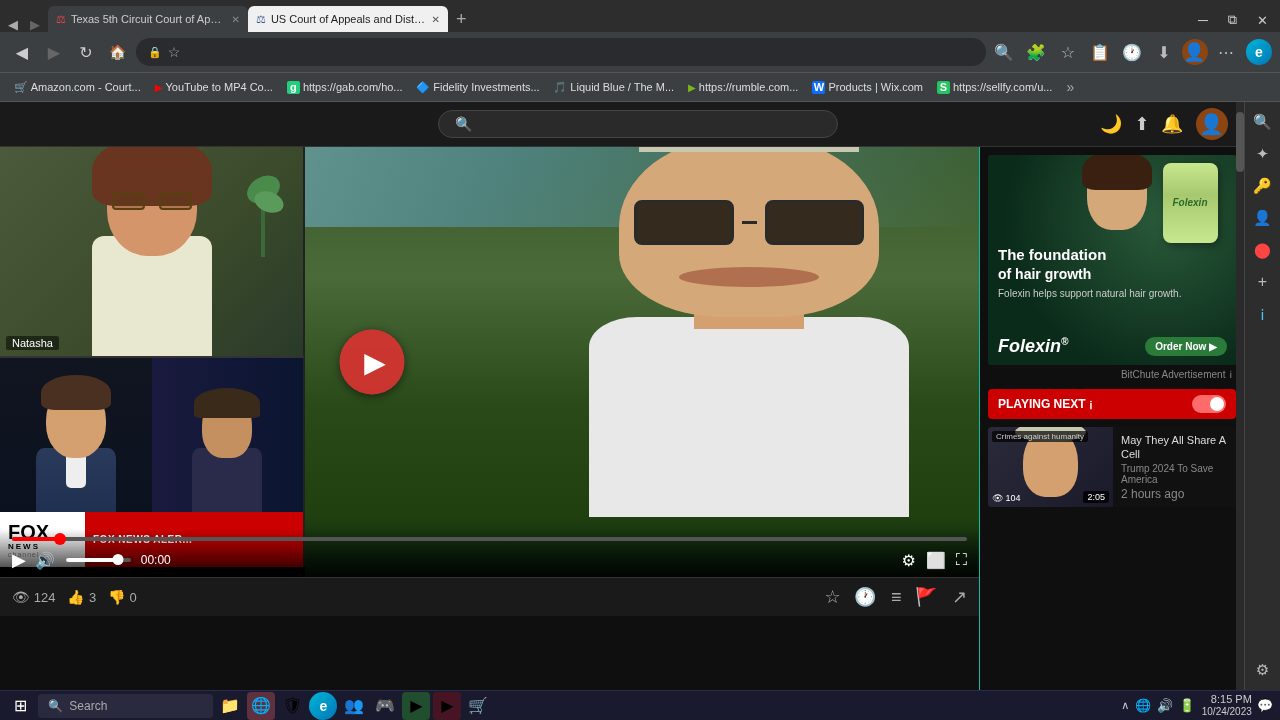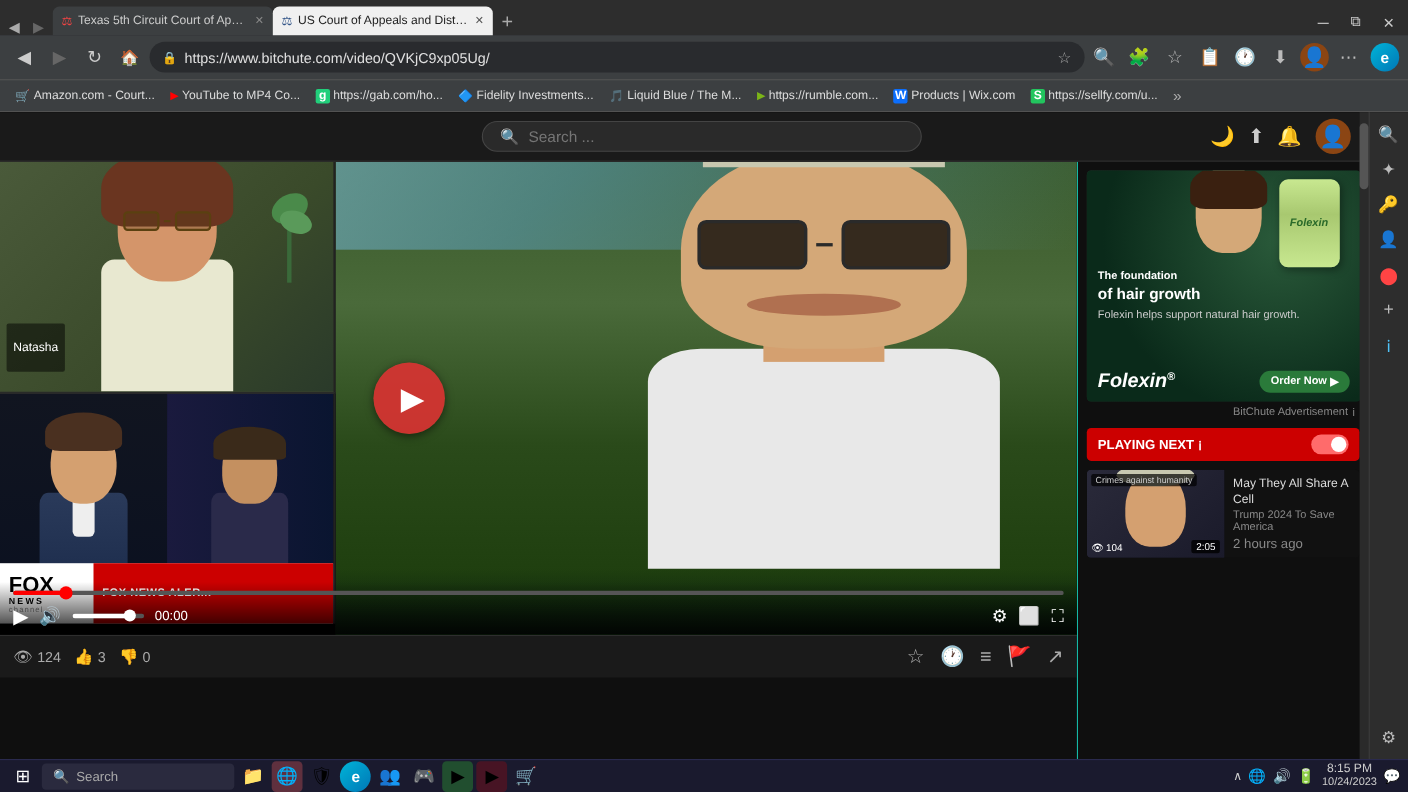--- a/index.html
+++ b/index.html
@@ -38,21 +38,20 @@
   </div>
 
   <div style="height:40px; background:#3c3f41; display:flex; align-items:center; padding:4px 8px; gap:4px;">
     <div style="color:#ccc; font-size:16px; width:28px; height:28px; display:flex; align-items:center; justify-content:center; cursor:pointer; border-radius:50%;">◀</div>
     <div style="color:#666; font-size:16px; width:28px; height:28px; display:flex; align-items:center; justify-content:center; cursor:pointer; border-radius:50%;">▶</div>
     <div style="color:#ccc; font-size:16px; width:28px; height:28px; display:flex; align-items:center; justify-content:center; cursor:pointer; border-radius:50%;">↻</div>
     <div style="color:#ccc; font-size:14px; width:28px; height:28px; display:flex; align-items:center; justify-content:center; cursor:pointer; border-radius:50%;">🏠</div>
 
     <div style="flex:1; height:28px; background:#292b2e; border-radius:14px; display:flex; align-items:center; padding:0 12px; gap:6px; cursor:text;">
       <span style="color:#aaa; font-size:11px;">🔒</span>
-      <span style="color:#e0e0e0; font-size:13px; flex:1;">https://www.bitchute.com/video/QVKjC9xp05Ug/</span>
       <span style="color:#aaa; font-size:14px; cursor:pointer;">☆</span>
     </div>
 
     <div style="color:#bbb; font-size:16px; width:28px; height:28px; display:flex; align-items:center; justify-content:center; cursor:pointer; border-radius:50%;">🔍</div>
     <div style="color:#bbb; font-size:16px; width:28px; height:28px; display:flex; align-items:center; justify-content:center; cursor:pointer; border-radius:50%;">🧩</div>
     <div style="color:#bbb; font-size:16px; width:28px; height:28px; display:flex; align-items:center; justify-content:center; cursor:pointer; border-radius:50%;">☆</div>
     <div style="color:#bbb; font-size:16px; width:28px; height:28px; display:flex; align-items:center; justify-content:center; cursor:pointer; border-radius:50%;">📋</div>
     <div style="color:#bbb; font-size:16px; width:28px; height:28px; display:flex; align-items:center; justify-content:center; cursor:pointer; border-radius:50%;">🕐</div>
     <div style="color:#bbb; font-size:16px; width:28px; height:28px; display:flex; align-items:center; justify-content:center; cursor:pointer; border-radius:50%;">⬇</div>
     <div style="width:26px; height:26px; border-radius:50%; background:#8B4513; display:flex; align-items:center; justify-content:center; overflow:hidden; cursor:pointer;">
@@ -101,21 +100,20 @@
 
   <div style="display:flex; width:100%; height:calc(720px - 32px - 40px - 30px - 30px); position:relative; background:#0f0f0f;">
 
     <div style="flex:1; background:#0f0f0f; overflow:hidden; display:flex; flex-direction:column; margin-right:36px;">
 
       <div style="background:#1a1a1a; padding:6px 16px; display:flex; align-items:center; justify-content:space-between; border-bottom:1px solid #333;">
         <div style="width:160px;"></div>
 
         <div style="display:flex; align-items:center; gap:8px; background:#2a2a2a; border-radius:20px; padding:5px 16px; width:400px; border:1px solid #444;">
           <span style="color:#aaa; font-size:14px;">🔍</span>
-          <input style="background: transparent; border: none; color: rgb(204, 204, 204); font-size: 14px; outline: none; flex: 1 1 0%; width: 100%;" type="text" placeholder="Search ...">
         </div>
         <div style="display:flex; gap:12px; align-items:center;">
           <div style="color:#ccc; font-size:18px; cursor:pointer;">🌙</div>
           <div style="color:#ccc; font-size:18px; cursor:pointer;">⬆</div>
           <div style="color:#ccc; font-size:18px; cursor:pointer;">🔔</div>
           <div style="width:32px; height:32px; border-radius:50%; overflow:hidden; cursor:pointer; background:#8B4513; display:flex; align-items:center; justify-content:center;">
             <span style="font-size:20px;">👤</span>
           </div>
         </div>
       </div>
@@ -145,21 +143,21 @@
                     </div>
                   </div>
                 </div>
 
                 <div style="position:absolute; top:10px; right:15px; width:50px; height:100px;">
                   <div style="width:4px; height:60px; background:#3a6a3a; margin:0 auto; margin-top:40px;"></div>
                   <div style="width:35px; height:25px; background:#4a8a4a; border-radius:50%; position:absolute; top:20px; left:8px; transform:rotate(-30deg);"></div>
                   <div style="width:30px; height:20px; background:#5a9a5a; border-radius:50%; position:absolute; top:35px; right:4px; transform:rotate(20deg);"></div>
                 </div>
               </div>
-              <div style="position:absolute; bottom:18px; left:6px; color:white; font-size:11px; background:rgba(0,0,0,0.5); padding:16px 6px; border-radius:2px;">Natasha</div>
+              <div style="position:absolute; bottom:6px; left:6px; color:white; font-size:11px; background:rgba(0,0,0,0.5); padding:1px 6px; border-radius:2px;">Natasha</div>
             </div>
 
             <div style="position:absolute; left:0; top:210px; width:305px; height:210px; background:#111; z-index:3; overflow:hidden; border-right:2px solid #222; border-top:1px solid #333;">
 
               <div style="width:100%; height:100%; background:linear-gradient(180deg, #0a0a1e 0%, #1a1a3e 50%, #111 100%); position:relative; display:flex;">
 
                 <div style="width:50%; height:100%; position:relative; overflow:hidden; background:linear-gradient(180deg,#111520 0%,#0a1020 100%); display:flex; align-items:center; justify-content:center;">
                   <div style="width:90px; height:170px; position:relative;">
 
                     <div style="position:absolute; bottom:0; left:5px; width:80px; height:100px; background:linear-gradient(180deg,#2a3a5a 0%,#1a2a4a 100%); border-radius:10% 10% 0 0;"></div>
@@ -295,21 +293,21 @@
                 </div>
               </div>
 
               <div style="position:absolute; top:0; right:80px; width:80px; height:100px; overflow:hidden;">
                 <div style="width:60px; height:80px; background:#d4a878; border-radius:50% 50% 40% 40%; margin:10px auto 0;">
                   <div style="width:70px; height:40px; background:#3a2010; border-radius:50% 50% 20% 20%; margin:-15px -5px 0;"></div>
                 </div>
               </div>
 
               <div style="position:absolute; top:90px; left:10px; right:10px; color:white; line-height:1.3;">
-                <div style="font-size:10px; font-weight:bold;">The foundation</div>
+                <div style="font-size:15px; font-weight:bold;">The foundation</div>
                 <div style="font-size:14px; font-weight:bold;">of hair growth</div>
                 <div style="font-size:10px; color:#ccc; margin-top:4px;">Folexin helps support natural hair growth.</div>
               </div>
 
               <div style="position:absolute; bottom:8px; left:10px; right:10px; display:flex; align-items:center; justify-content:space-between;">
                 <div style="color:white; font-size:18px; font-weight:bold; font-style:italic;">Folexin<sup style="font-size:10px;">®</sup></div>
                 <div style="background:#2a7a3a; color:white; border-radius:16px; padding:4px 10px; font-size:10px; font-weight:bold; cursor:pointer; display:flex; align-items:center; gap:3px;">
                   <span>Order Now</span>
                   <span>▶</span>
                 </div>
@@ -396,19 +394,19 @@
   <div style="width:28px; height:28px; display:flex; align-items:center; justify-content:center; cursor:pointer; font-size:16px; background:rgba(50,200,50,0.3); border-radius:4px;">▶</div>
   <div style="width:28px; height:28px; display:flex; align-items:center; justify-content:center; cursor:pointer; font-size:16px; background:rgba(255,0,0,0.2); border-radius:4px;">▶</div>
   <div style="width:28px; height:28px; display:flex; align-items:center; justify-content:center; cursor:pointer; font-size:16px;">🛒</div>
 
   <div style="flex:1;"></div>
   <div style="display:flex; gap:6px; align-items:center; color:#ccc; font-size:12px;">
     <div style="font-size:11px; cursor:pointer;">∧</div>
     <div style="font-size:13px; cursor:pointer;">🌐</div>
     <div style="font-size:13px; cursor:pointer;">🔊</div>
     <div style="font-size:13px; cursor:pointer;">🔋</div>
-    <div style="text-align:center; line-height:1.2;">
+    <div style="text-align:right; line-height:1.2;">
       <div style="font-size:11px;">8:15 PM</div>
       <div style="font-size:10px;">10/24/2023</div>
     </div>
     <div style="font-size:13px; cursor:pointer;">💬</div>
   </div>
 </div>
 
 </body></html>

